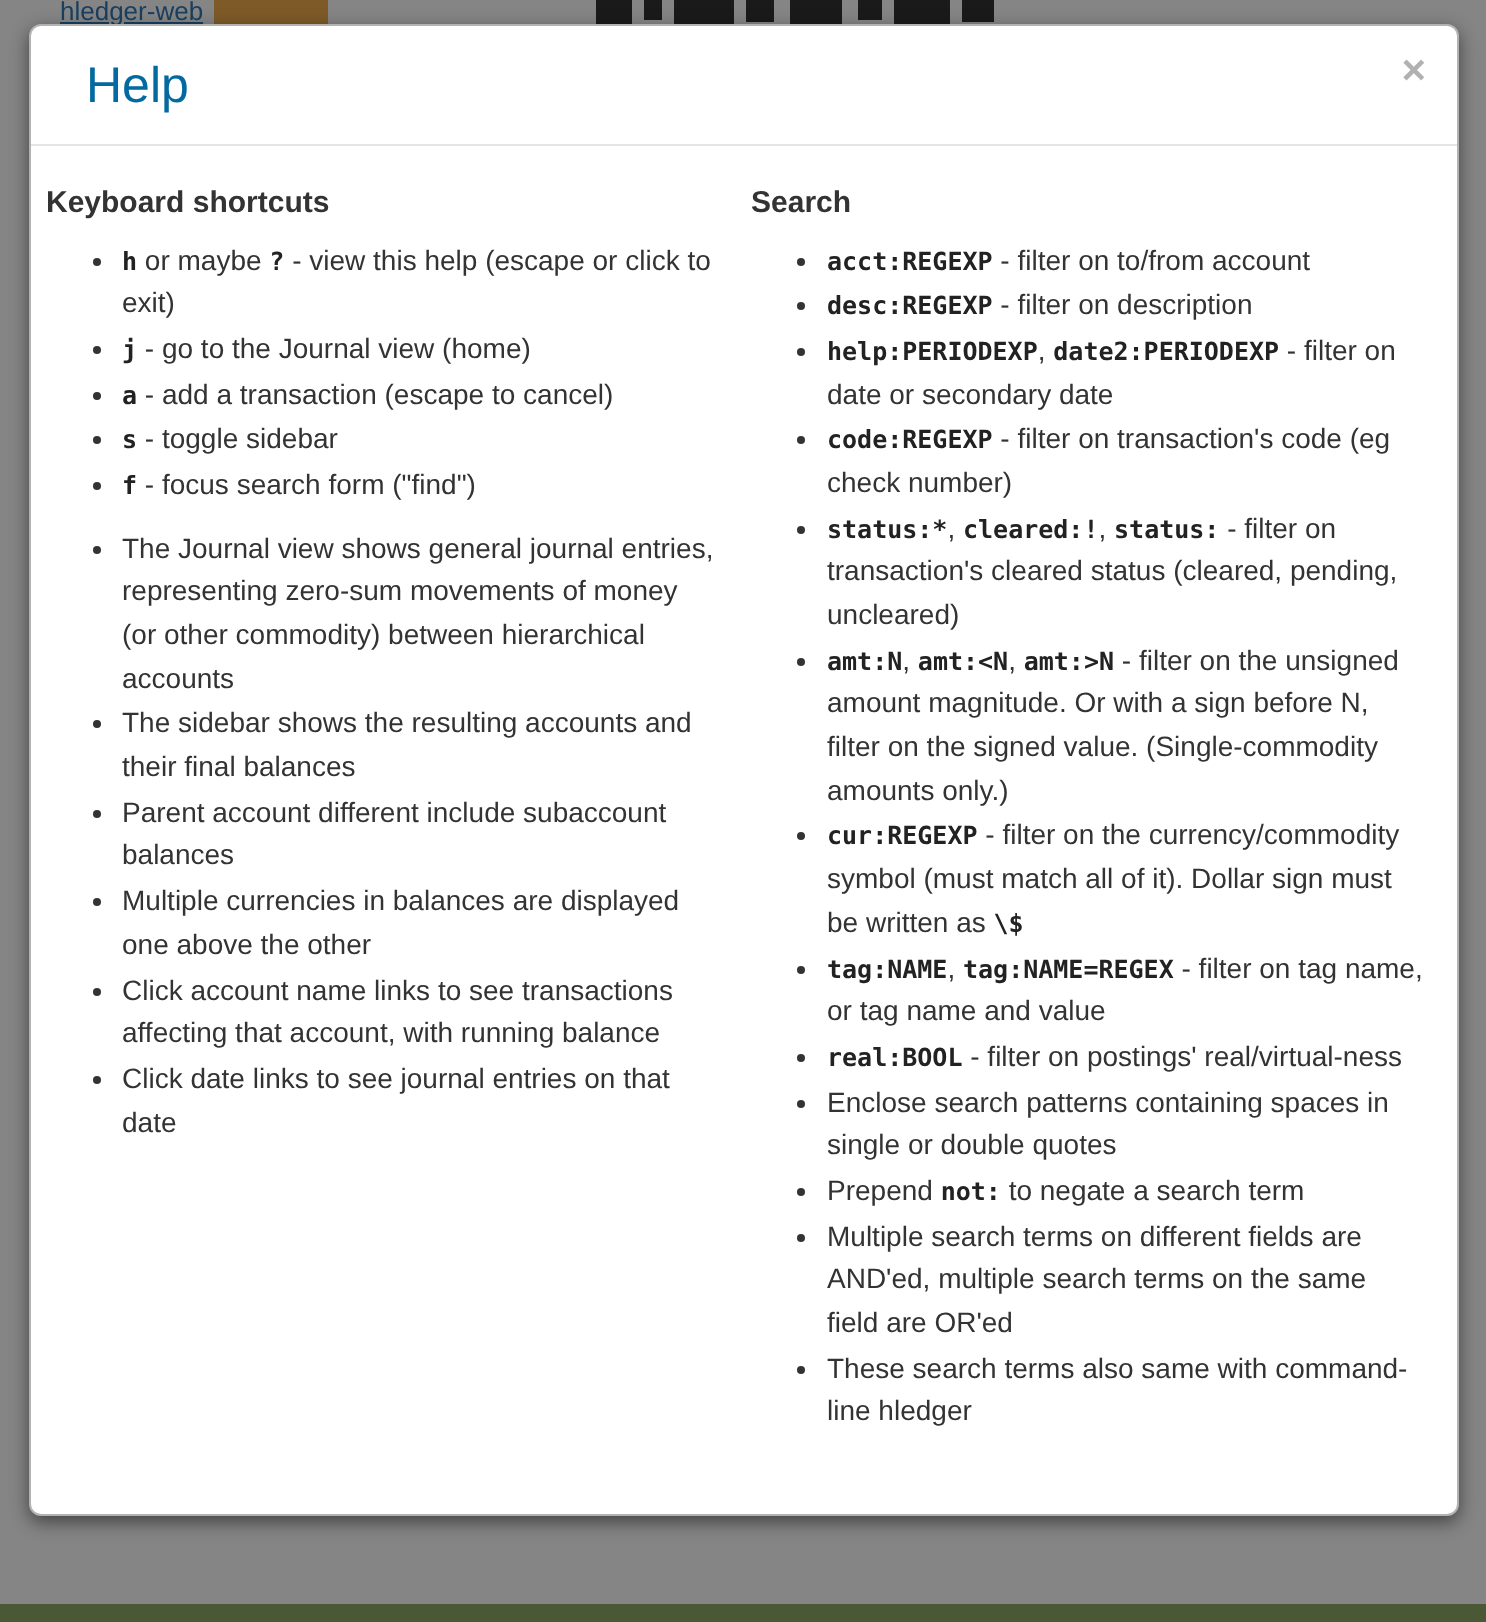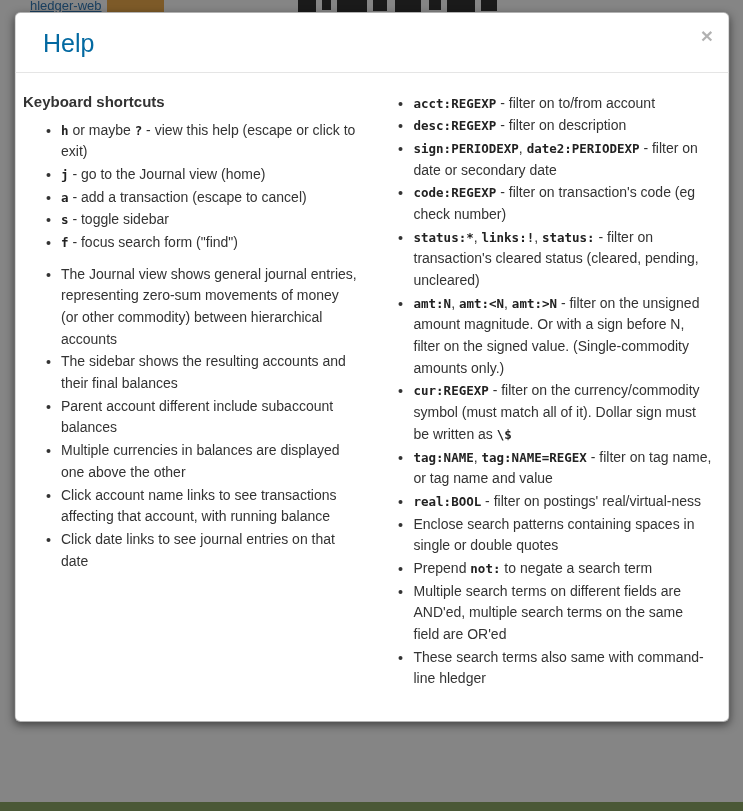--- a/index.html
+++ b/index.html
@@ -127,26 +127,27 @@
       <ul>
           <li>The Journal view shows general journal entries, representing zero-sum movements of money (or other commodity) between hierarchical accounts</li>
           <li>The sidebar shows the resulting accounts and their final balances</li>
           <li>Parent account different include subaccount balances</li>
           <li>Multiple currencies in balances are displayed one above the other</li>
           <li>Click account name links to see transactions affecting that account, with running balance</li>
           <li>Click date links to see journal entries on that date</li>
         </ul>
     </div>
     <div class="col">
+      <h5 class="sec-heading">Search</h5>
       <ul>
           <li><code>acct:REGEXP</code> - filter on to/from account</li>
           <li><code>desc:REGEXP</code> - filter on description</li>
-          <li><code>sign:PERIODEXP</code>, <code>date2:PERIODEXP</code> - filter on date or secondary date</li>
+          <li><code>help:PERIODEXP</code>, <code>date2:PERIODEXP</code> - filter on date or secondary date</li>
           <li><code>code:REGEXP</code> - filter on transaction's code (eg check number)</li>
-          <li><code>status:*</code>, <code>links:!</code>, <code>status:</code> - filter on transaction's cleared status (cleared, pending, uncleared)</li>
+          <li><code>status:*</code>, <code>cleared:!</code>, <code>status:</code> - filter on transaction's cleared status (cleared, pending, uncleared)</li>
           <li><code>amt:N</code>, <code>amt:&lt;N</code>, <code>amt:&gt;N</code> - filter on the unsigned amount magnitude. Or with a sign before N, filter on the signed value. (Single-commodity amounts only.)</li>
           <li><code>cur:REGEXP</code> - filter on the currency/commodity symbol (must match all of it). Dollar sign must be written as <code>\$</code></li>
           <li><code>tag:NAME</code>, <code>tag:NAME=REGEX</code> - filter on tag name, or tag name and value</li>
           <li><code>real:BOOL</code> - filter on postings' real/virtual-ness</li>
           <li>Enclose search patterns containing spaces in single or double quotes</li>
           <li>Prepend <code>not:</code> to negate a search term</li>
           <li>Multiple search terms on different fields are AND'ed, multiple search terms on the same field are OR'ed</li>
           <li>These search terms also same with command-line hledger</li>
         </ul>
     </div>

